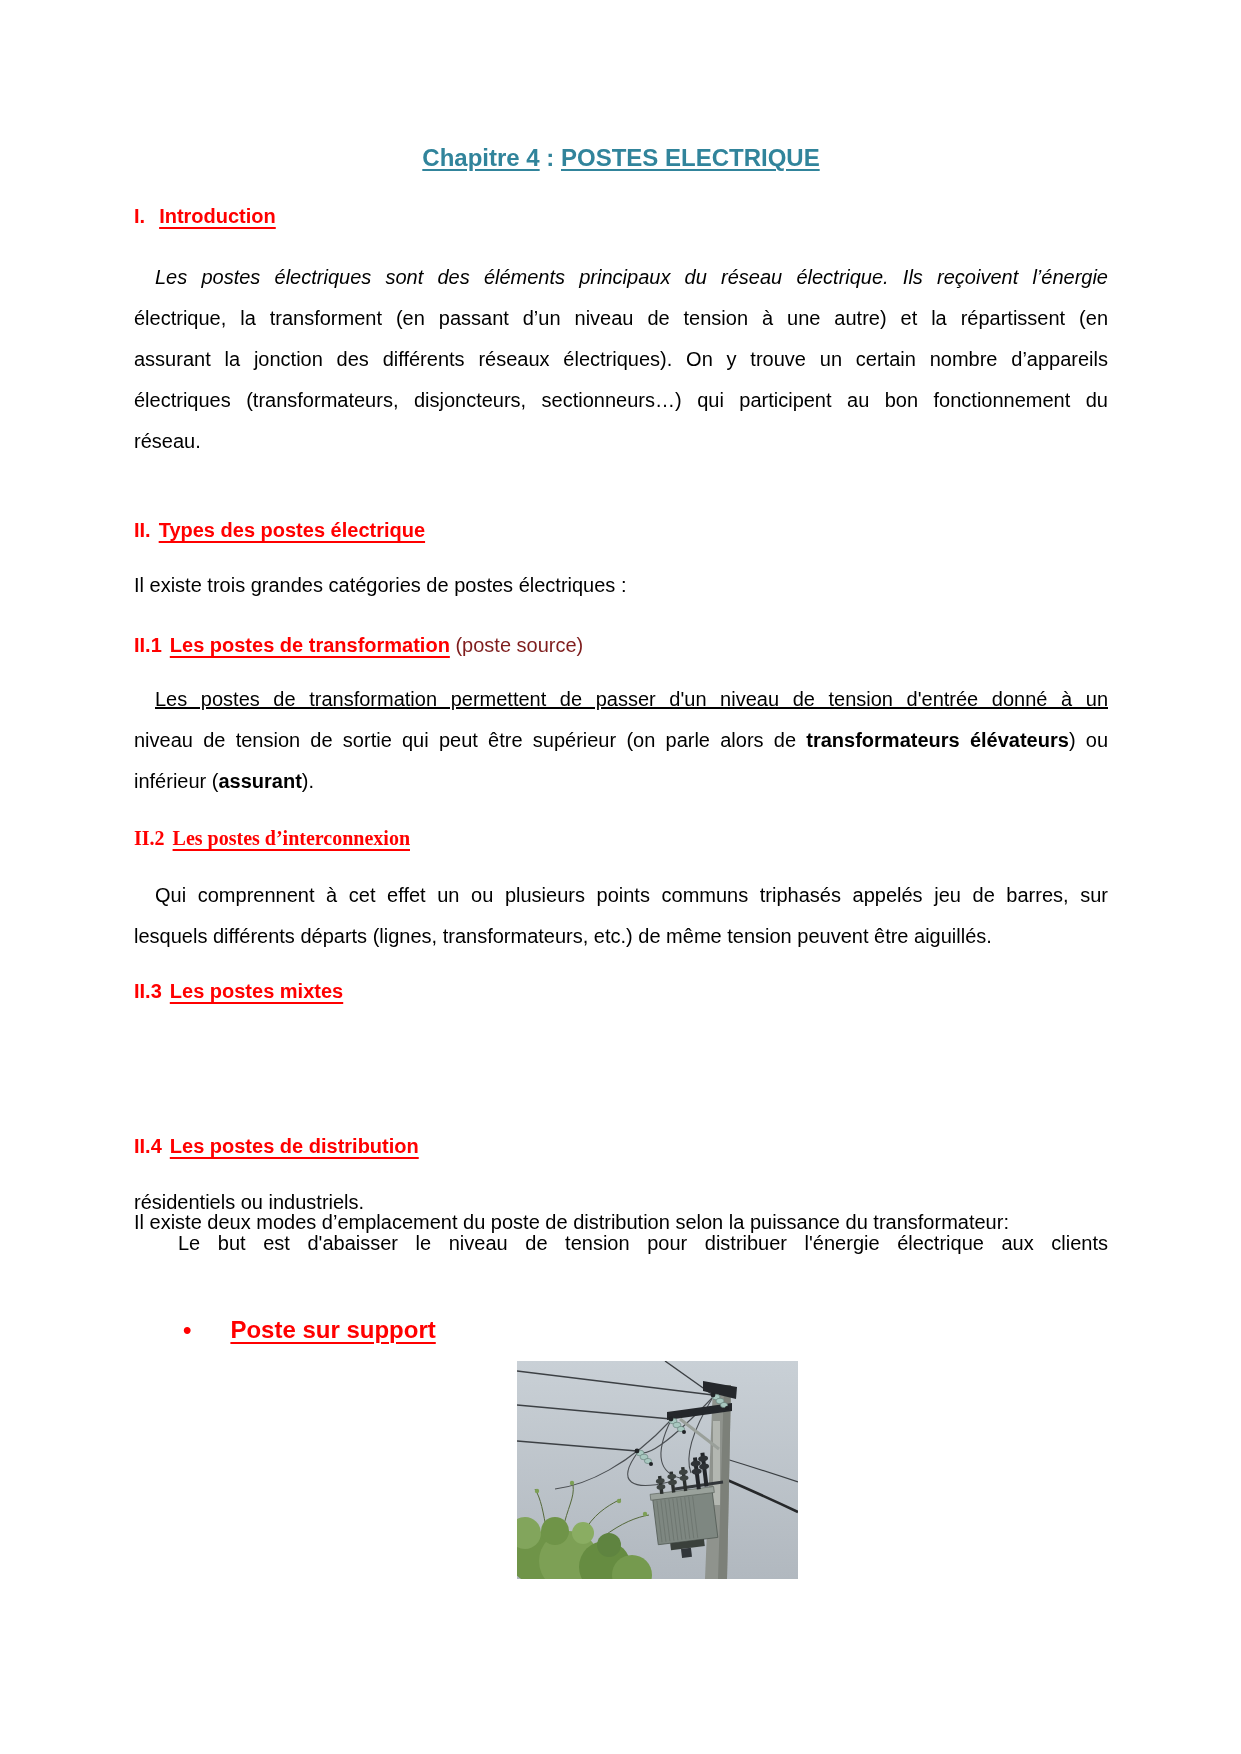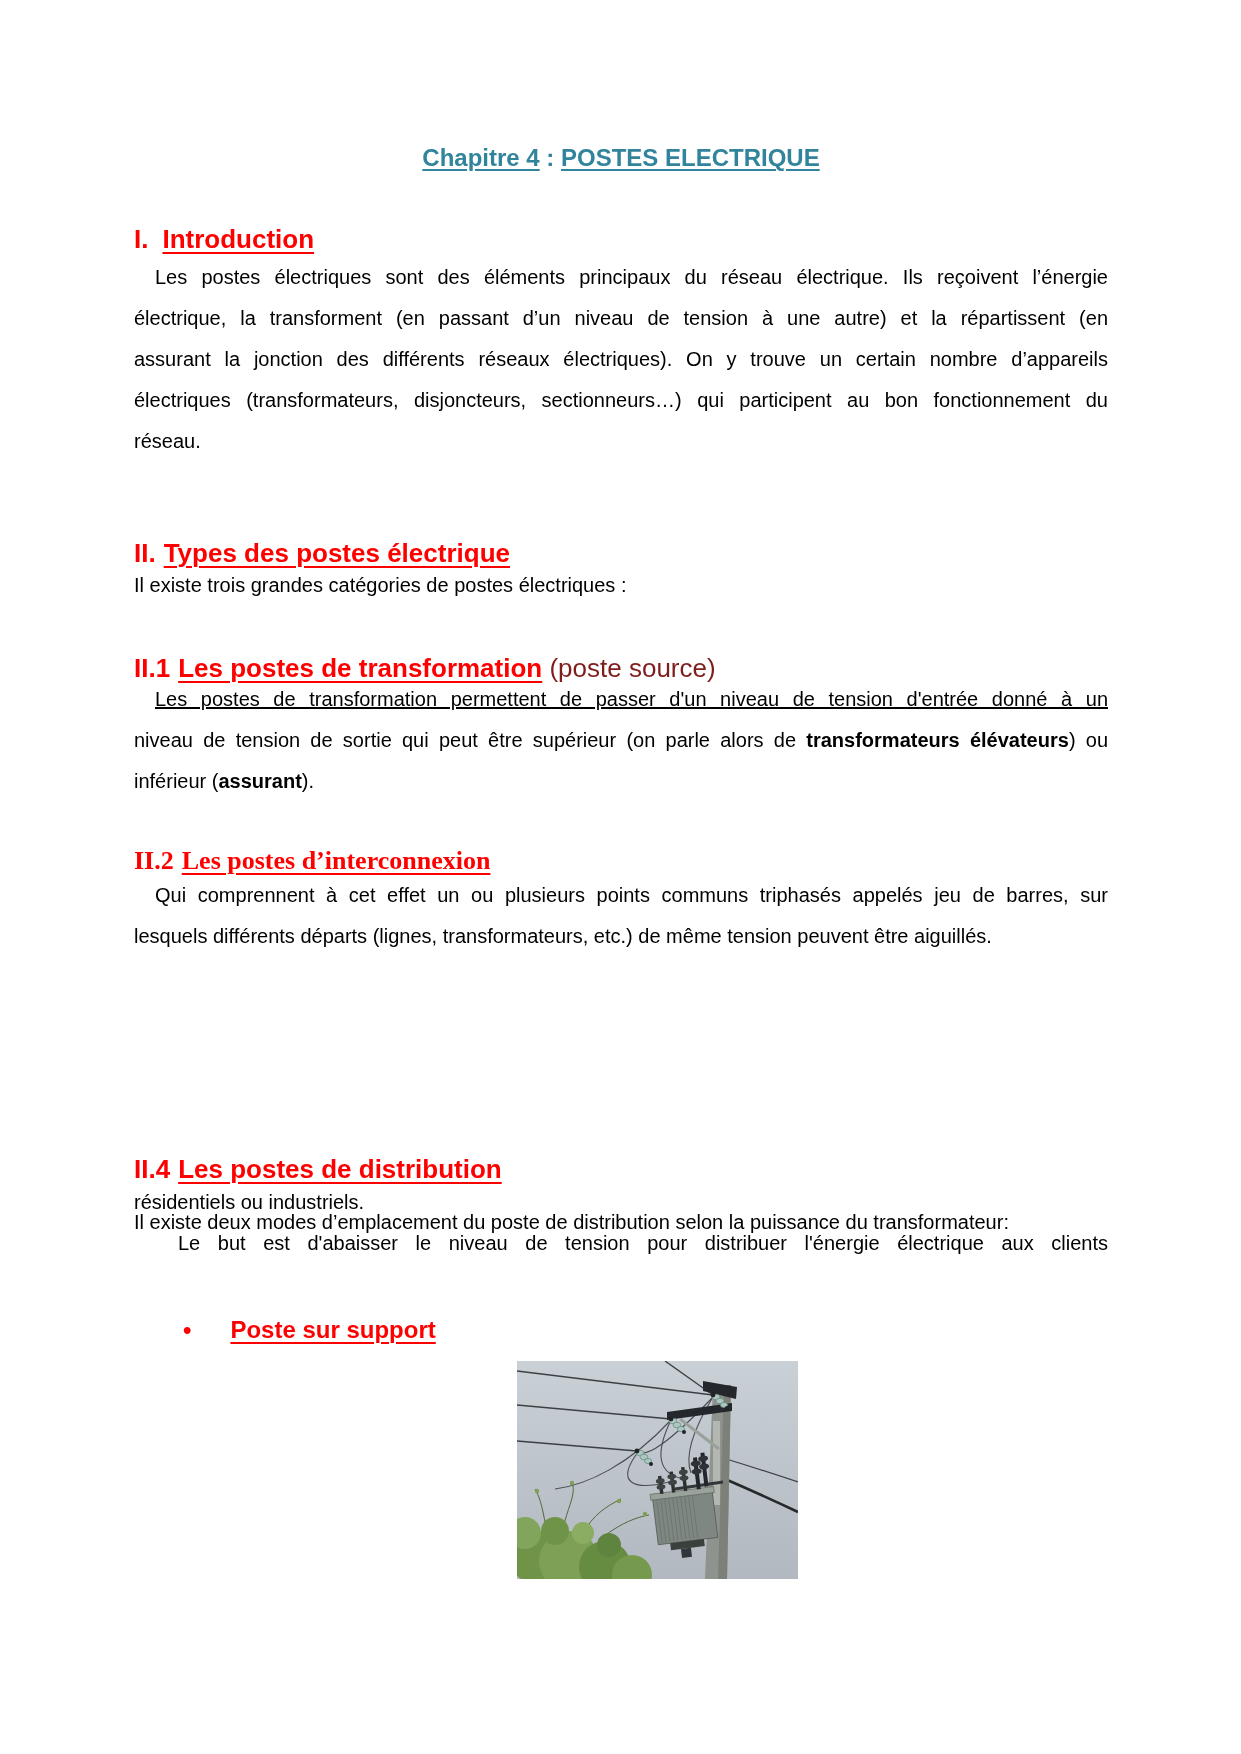--- a/index.html
+++ b/index.html
@@ -5,21 +5,21 @@
   html,body{margin:0;padding:0;background:#ffffff;}
   .page{
     position:relative;width:1241px;height:1754px;background:#ffffff;
     font-family:"Liberation Sans",sans-serif;color:#000;overflow:hidden;
   }
   .blk{position:absolute;left:134px;width:974px;}
   
   .title{text-align:center;font-size:24px;line-height:33px;font-weight:700;color:#31849B;}
   .title .u{text-decoration:underline;text-decoration-thickness:2px;text-underline-offset:3px;}
   
-  .h{font-size:26px;line-height:30px;font-weight:700;color:#FF0000;white-space:nowrap;margin-top:23px;}
+  .h{font-size:20px;line-height:30px;font-weight:700;color:#FF0000;white-space:nowrap;}
   .h .hnum{margin-right:8px;}
   .h .hnum.wide{margin-right:14px;}
   .h .hlabel{text-decoration:underline;text-decoration-thickness:2px;text-underline-offset:4px;}
   .h.serif{font-family:"Liberation Serif",serif;}
   .h .hsuffix{color:#7f1d1d;font-weight:400;}
   
   .para{font-size:20px;}
   .para .line{height:41px;line-height:41px;}
   .para .line.j{text-align:justify;text-align-last:justify;}
   .bold{font-weight:700;}
@@ -39,21 +39,21 @@
 
   <div class="blk title" style="top:141px">
     <span class="u">Chapitre 4</span><span> : </span><span class="u">POSTES ELECTRIQUE</span>
   </div>
 
   <div class="blk h" style="top:201px">
     <span class="hnum wide">I.</span><span class="hlabel">Introduction</span>
   </div>
 
   <div class="blk para" style="top:257px">
-      <div class="line j" style="text-indent: 21px;"><span>Les postes électriques sont des éléments principaux du réseau électrique. Ils reçoivent l’énergie</span></div>
+      <div class="line j" style="text-indent: 21px; font-style: italic;"><span>Les postes électriques sont des éléments principaux du réseau électrique. Ils reçoivent l’énergie</span></div>
       <div class="line j"><span>électrique, la transforment (en passant d’un niveau de tension à une autre) et la répartissent (en</span></div>
       <div class="line j"><span>assurant la jonction des différents réseaux électriques). On y trouve un certain nombre d’appareils</span></div>
       <div class="line j"><span>électriques (transformateurs, disjoncteurs, sectionneurs…) qui participent au bon fonctionnement du</span></div>
       <div class="line"><span>réseau.</span></div>
     </div>
 
   <div class="blk h" style="top:515px">
     <span class="hnum">II.</span><span class="hlabel">Types des postes électrique</span>
   </div>
 
@@ -71,20 +71,23 @@
 
   <div class="blk h serif" style="top:823px">
     <span class="hnum">II.2</span><span class="hlabel">Les postes d’interconnexion</span>
   </div>
 
   <div class="blk para" style="top:875px">
       <div class="line j" style="text-indent: 21px;"><span>Qui comprennent à cet effet un ou plusieurs points communs triphasés appelés jeu de barres, sur</span></div>
       <div class="line"><span>lesquels différents départs (lignes, transformateurs, etc.) de même tension peuvent être aiguillés.</span></div>
     </div>
 
+  <div class="blk h" style="top:976px">
+    <span class="hnum">II.3</span><span class="hlabel">Les postes mixtes</span>
+  </div>
 
 
   <div class="blk h" style="top:1131px">
     <span class="hnum">II.4</span><span class="hlabel">Les postes de distribution</span>
   </div>
 
   <div class="blk para" style="top:1182px">
       <div class="line"><span>résidentiels ou industriels.</span></div>
       <div class="line j" style="text-indent: 44px;"><span>Le but est d'abaisser le niveau de tension pour distribuer l'énergie électrique aux clients</span></div>
     </div>

